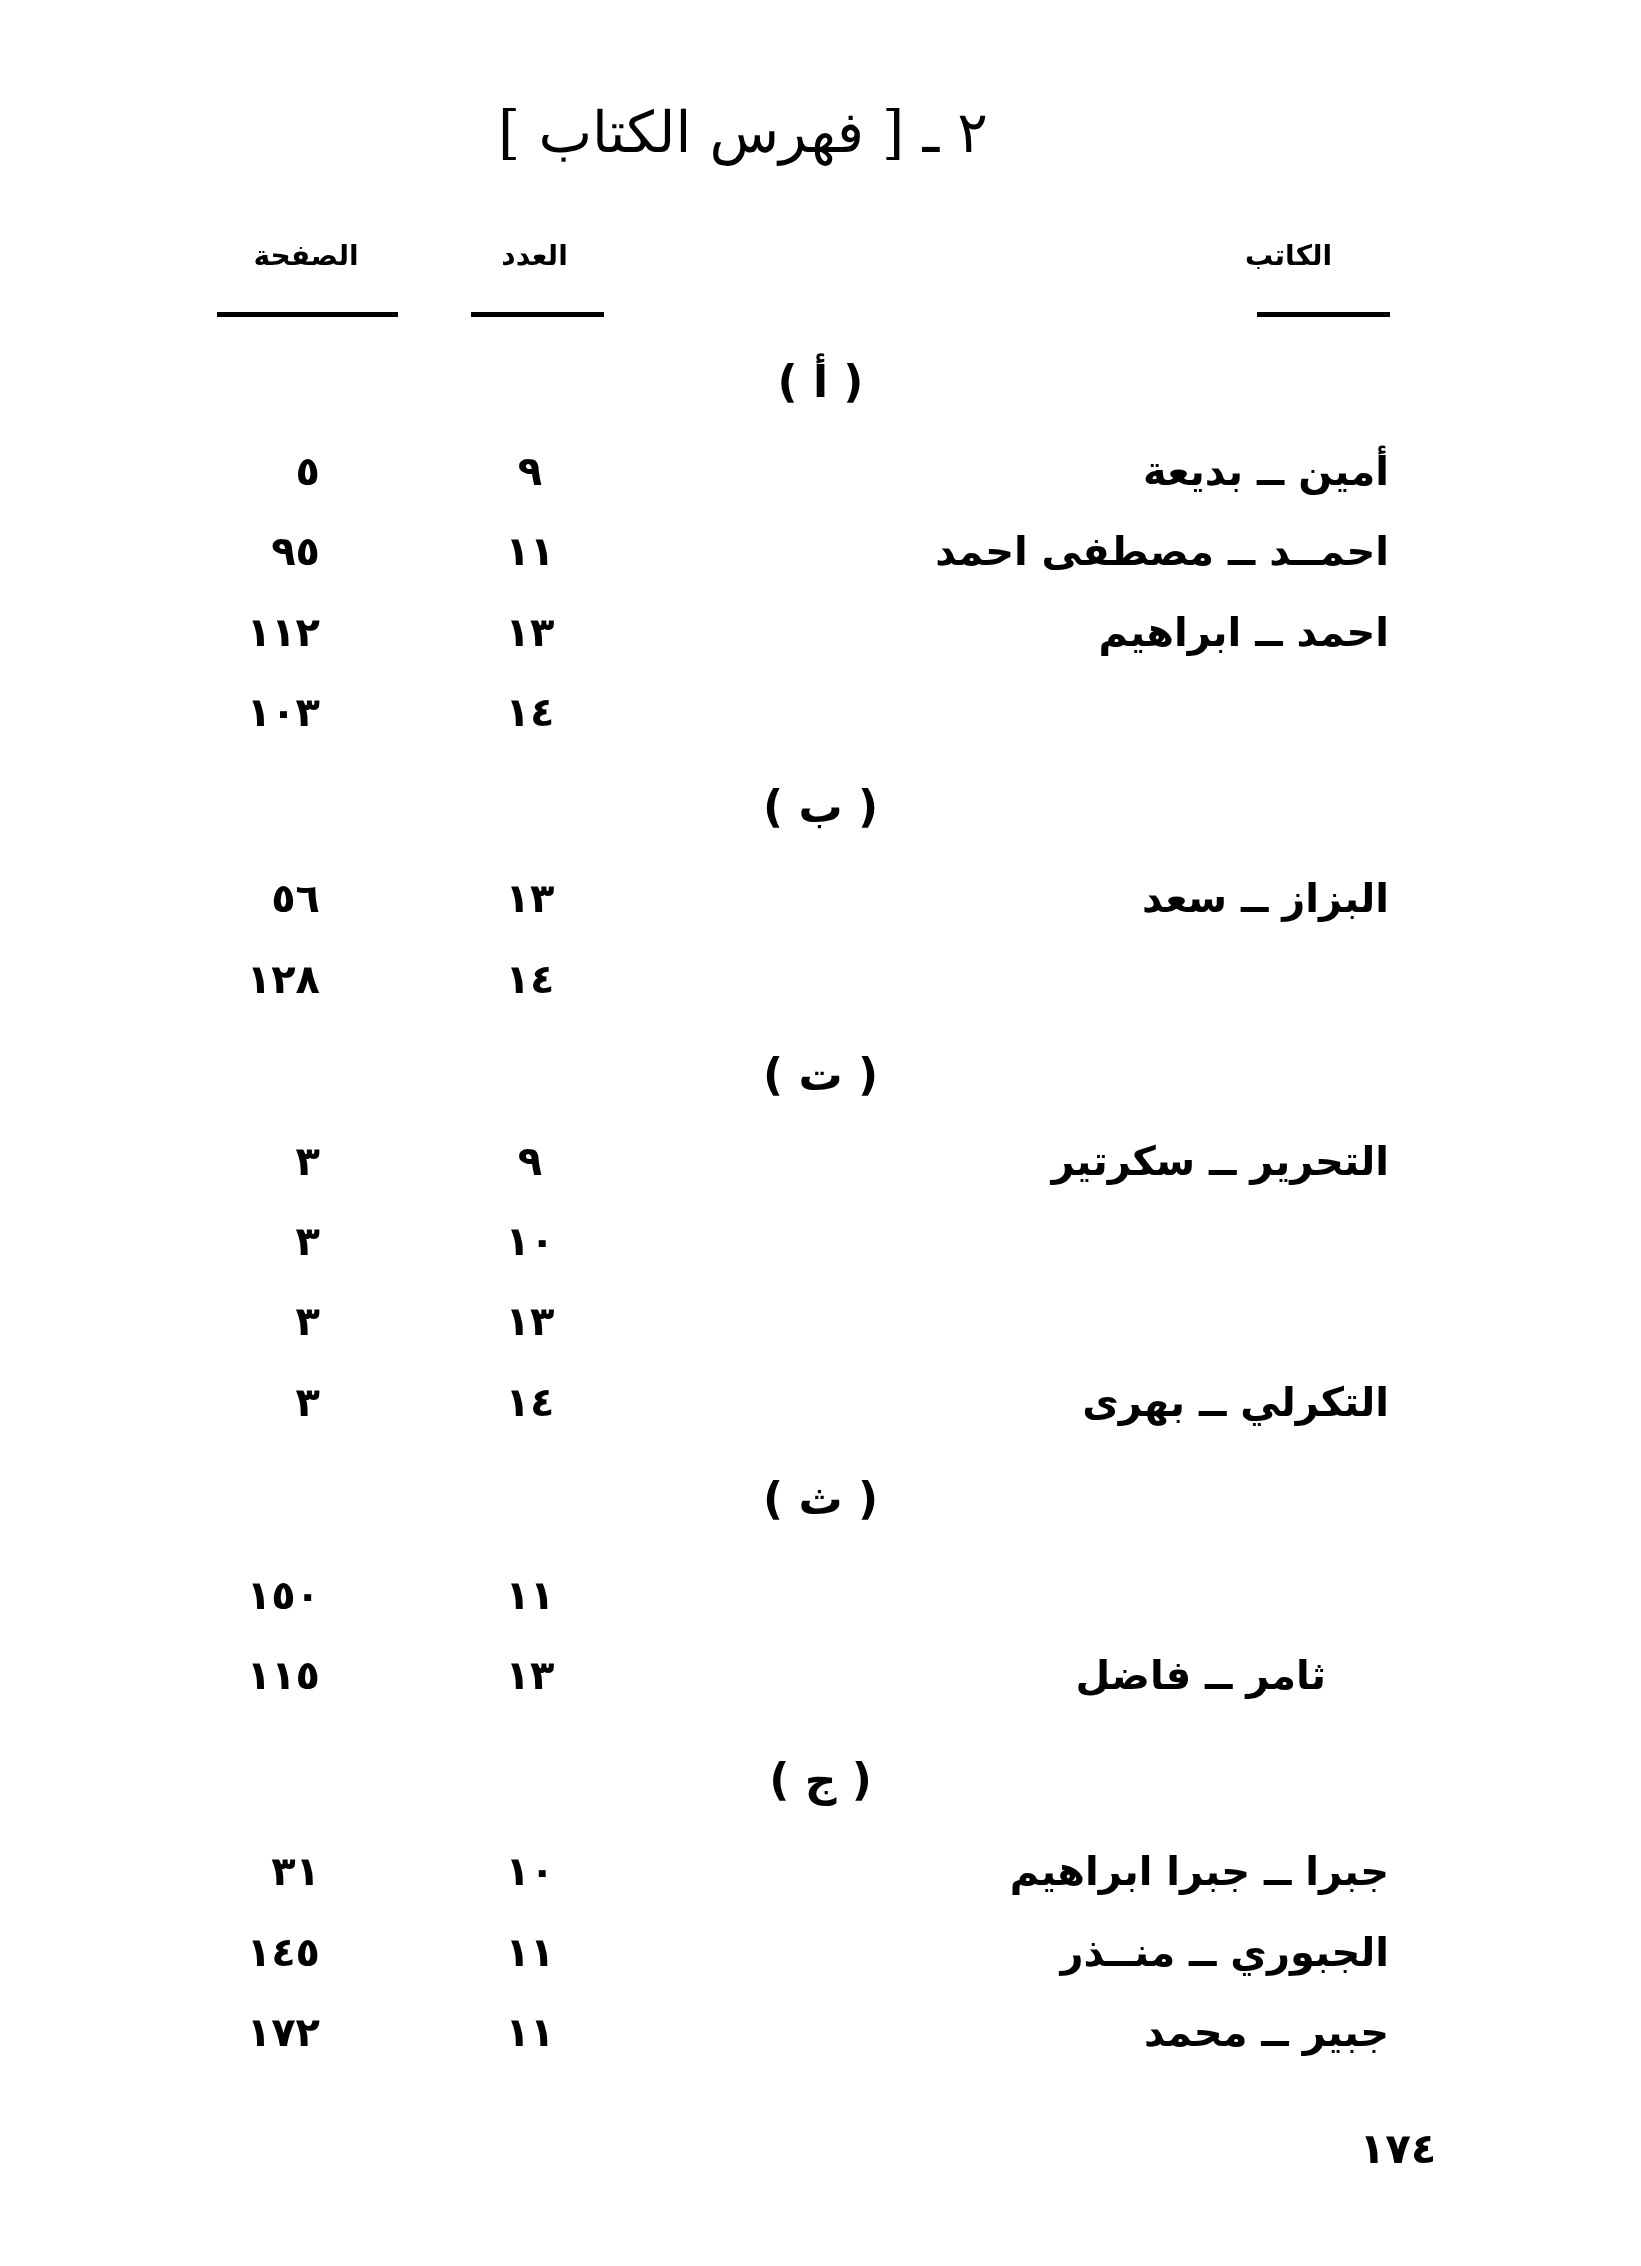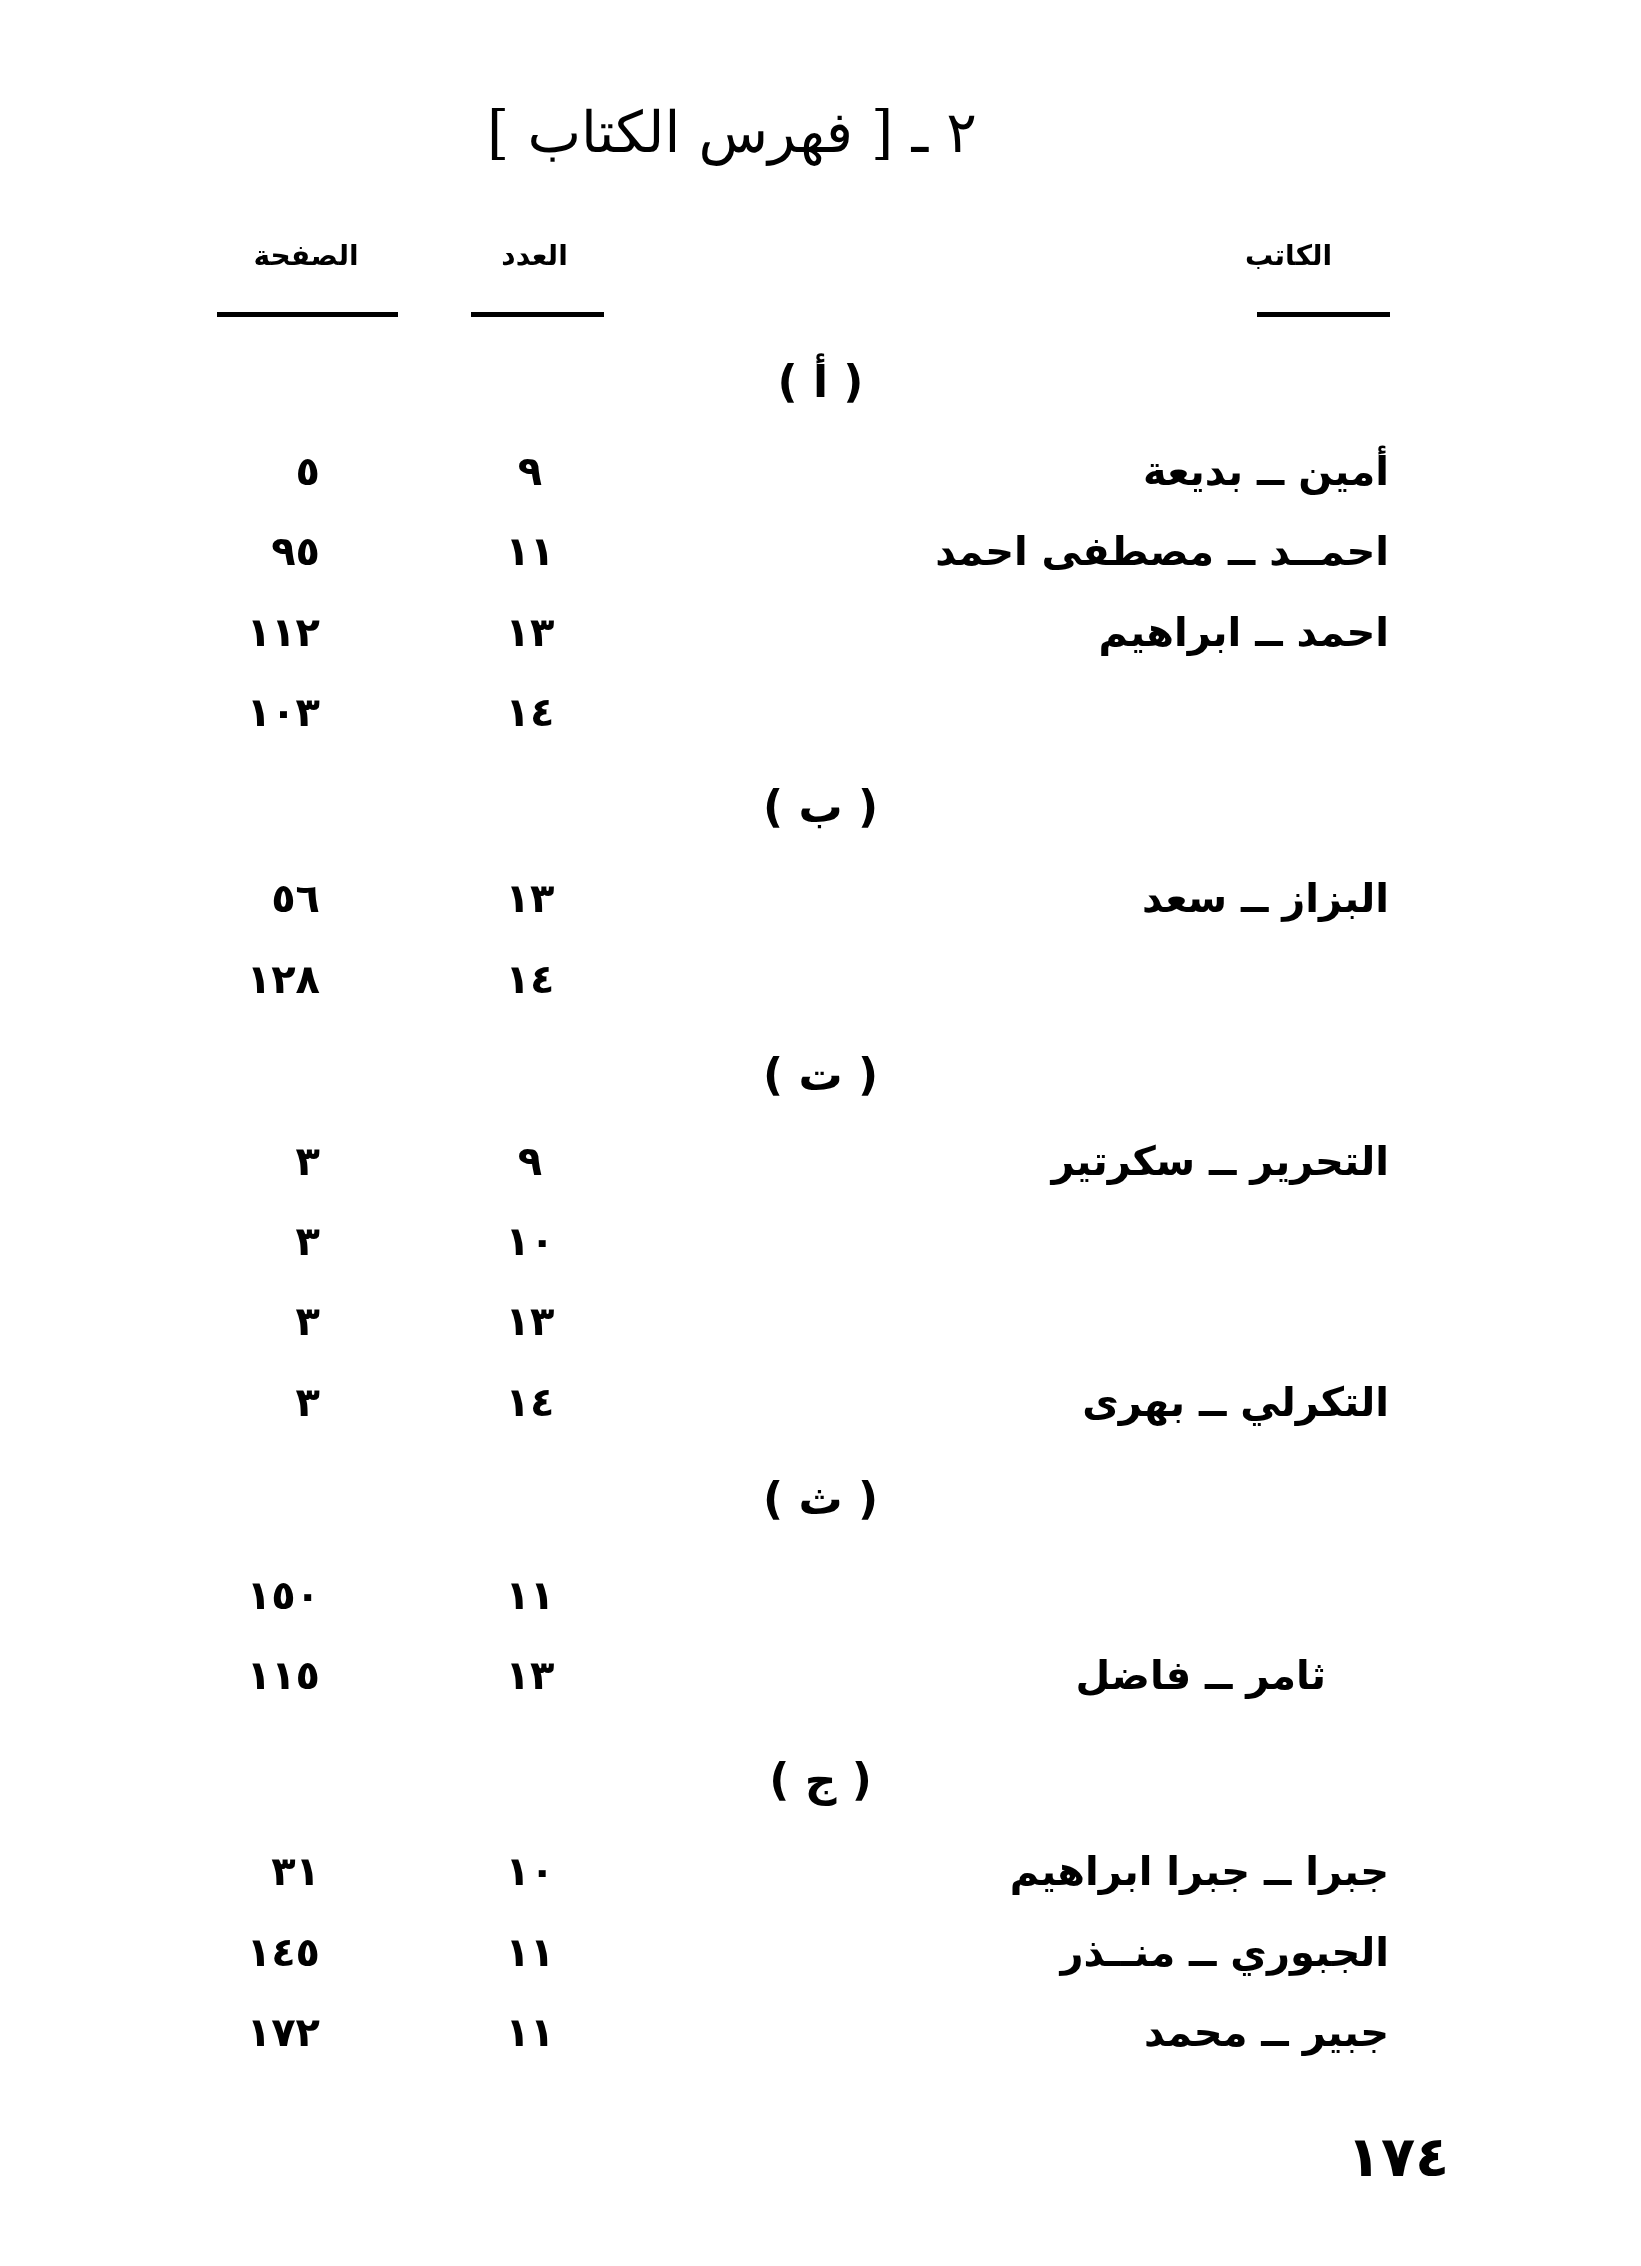--- a/index.html
+++ b/index.html
@@ -1,29 +1,29 @@
 <!DOCTYPE html>
 <html style="font-size:14.6px"><head>
 <meta charset="utf-8">
 <style>
   html, body { margin:0; padding:0; background:#ffffff; }
   body { width:1641px; height:2266px; position:relative; overflow:hidden;
          font-family: "DejaVu Sans", sans-serif; color:#000; }
   .abs { position:absolute; }
-  .title { top:99px; left:5px; width:1454px; text-align:center; font-size:57px; direction:rtl;
+  .title { top:99px; left:16px; width:1454px; text-align:center; font-size:57px; direction:rtl;
            font-family: "DejaVu Serif", serif; }
   .hdr { top:239px; font-size:28px; font-weight:bold; direction:rtl; text-align:center; }
   .hdr-line { position:absolute; height:4.6px; background:#000; top:312px; }
   .section { left:0; width:1641px; text-align:center; font-size:44px; font-weight:bold; direction:rtl; }
   .row { left:0; width:1641px; height:64px; }
   .name { position:absolute; right:252px; direction:rtl; font-size:40px; font-weight:bold; white-space:nowrap; text-align:left; }
   .name.indent { right:315px; }
   .issue { position:absolute; left:466px; width:128px; text-align:center; font-size:40px; font-weight:bold; }
   .page { position:absolute; left:201px; width:119px; text-align:right; font-size:40px; font-weight:bold; }
-  .pageno { top:2124px; left:1343px; width:110px; text-align:center; font-size:56px; font-weight:bold; }
+  .pageno { top:2124px; left:1343px; width:110px; text-align:center; font-size:42px; font-weight:bold; }
 </style>
 </head>
 <body>
 
 <div class="abs title">٢ ـ [ فهرس الكتاب ]</div>
 
 <div class="abs hdr" style="left:1179px;width:219px;">الكاتب</div>
 <div class="abs hdr" style="left:457px;width:155px;">العدد</div>
 <div class="abs hdr" style="left:210px;width:192px;">الصفحة</div>
 <div class="hdr-line" style="left:1257px;width:133px;"></div>

